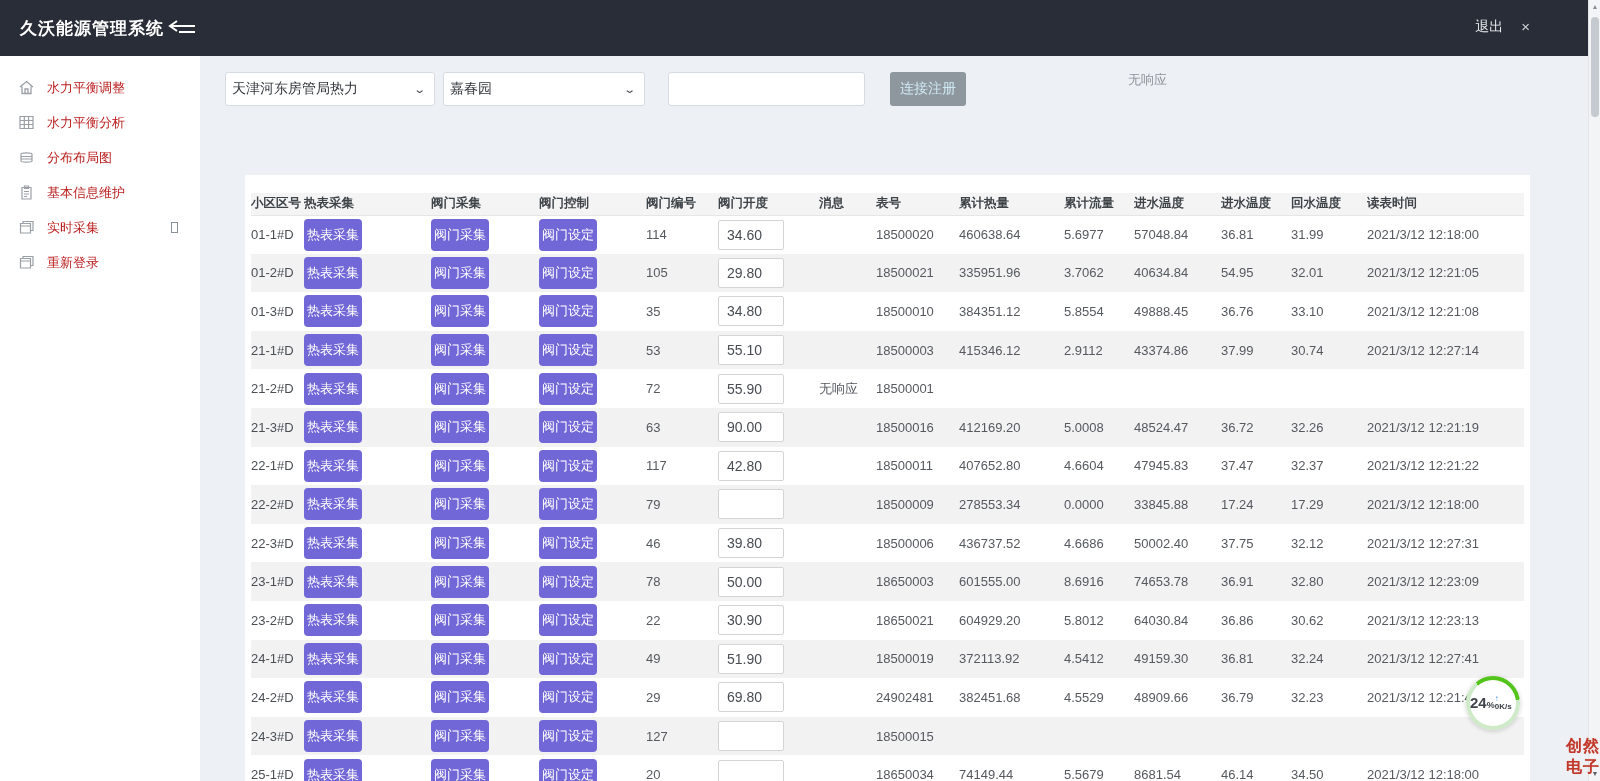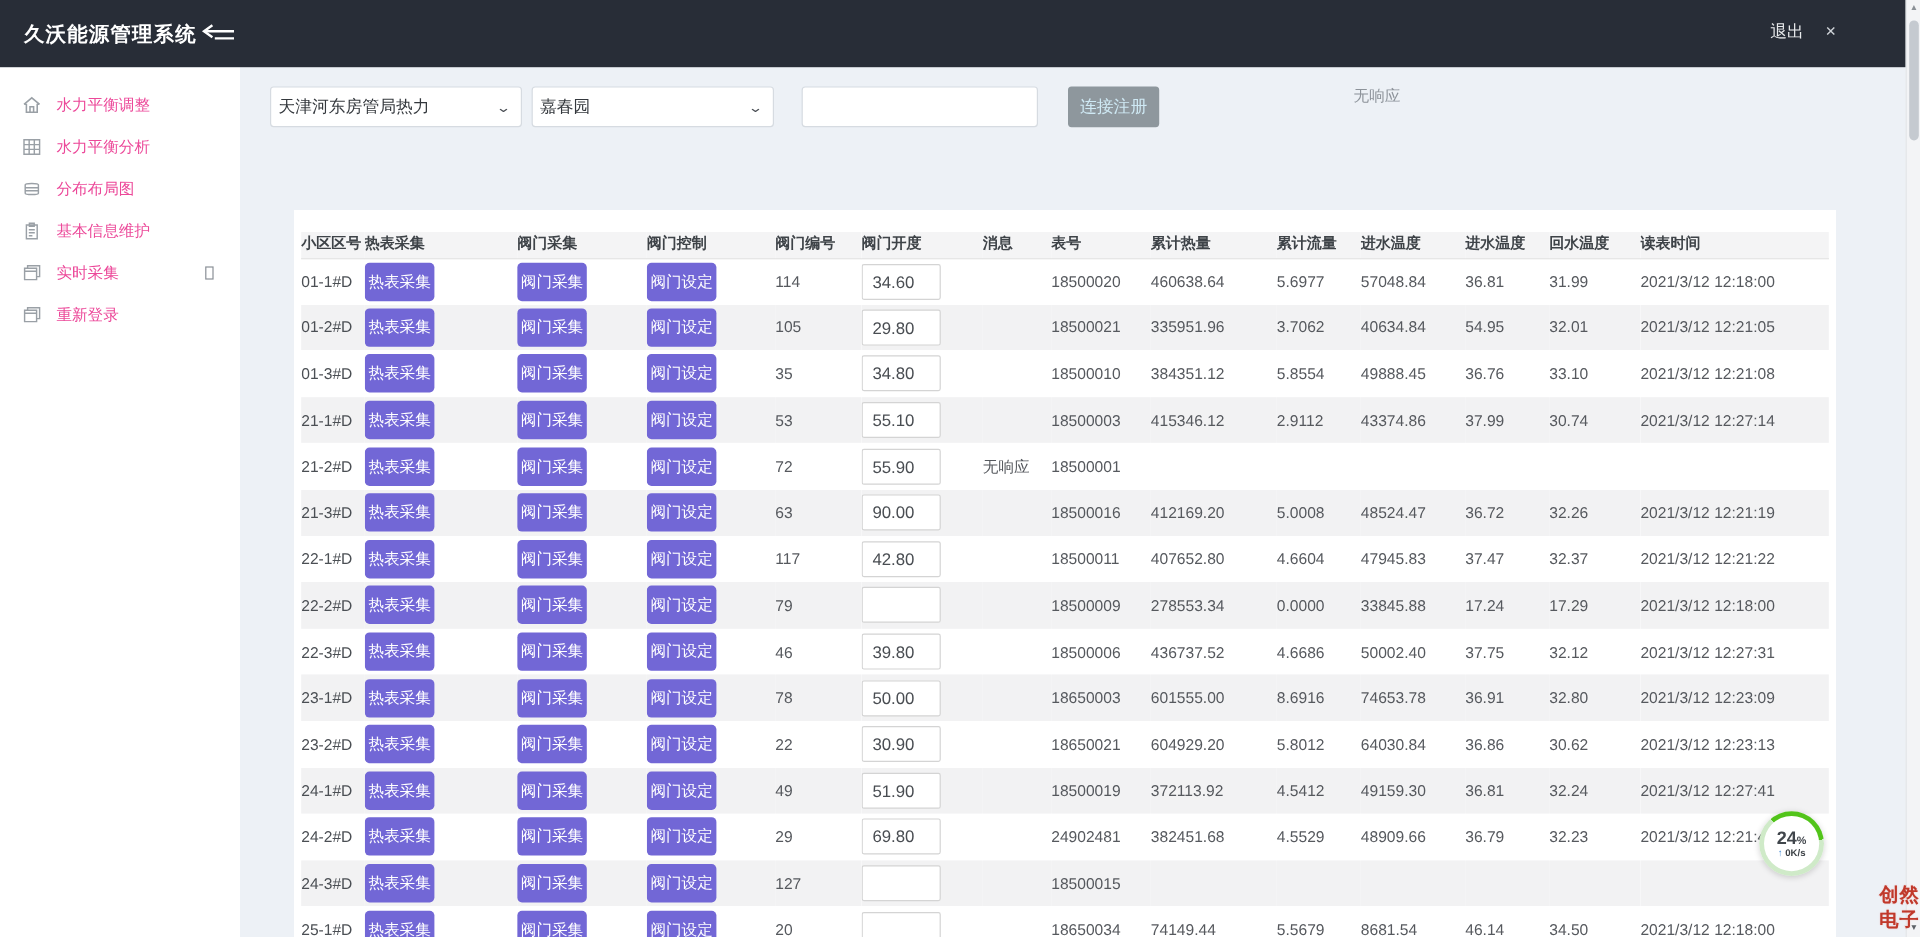--- a/index.html
+++ b/index.html
@@ -9,21 +9,21 @@
   
   .header { position:absolute; left:0; top:0; width:1600px; height:56px; background:#282d37; z-index:10; }
   .app-title { position:absolute; left:20px; top:17px; color:#ffffff; font-size:17px; font-weight:bold; letter-spacing:1px; }
   .hamburger { position:absolute; left:168px; top:20px; width:30px; height:16px; cursor:pointer; }
   .header-right { position:absolute; right:70px; top:18px; display:flex; align-items:flex-start; gap:18px; }
   .logout { color:#e8eaec; font-size:14px; cursor:pointer; }
   .close-x { color:#cfd3d8; font-size:15px; cursor:pointer; }
 
   
   .sidebar { position:absolute; left:0; top:56px; width:200px; height:725px; background:#ffffff; padding-top:14px; z-index:5; }
-  .side-item { display:flex; align-items:center; height:35px; padding:0 22px 0 18px; color:#ec4899; font-size:13px; cursor:pointer; }
+  .side-item { display:flex; align-items:center; height:35px; padding:0 22px 0 18px; color:#b91c1c; font-size:13px; cursor:pointer; }
   .side-item .icon { width:17px; height:17px; margin-right:12px; flex:none; }
   .side-item .lbl { flex:1; }
   .expand-square { width:7px; height:11px; border:1px solid #8a9097; flex:none; }
 
   
   .sel { position:absolute; top:72px; height:34px; background:#fff; border:1px solid #d6dbe1; border-radius:3px; display:flex; align-items:center; justify-content:space-between; padding:0 10px 0 6px; font-size:14px; color:#34383d; cursor:pointer; }
   .sel-company { left:225px; width:210px; }
   .sel-community { left:443px; width:202px; }
   .chev { font-size:11px; color:#4a4f55; transform:scaleX(1.4); }
   .reg-input { position:absolute; left:668px; top:72px; width:197px; height:34px; border:1px solid #d6dbe1; border-radius:3px; background:#fff; font-size:14px; padding:0 10px; color:#34383d; font-family:inherit; }
@@ -43,21 +43,21 @@
   
   .scrollbar { position:absolute; right:0; top:0; width:12px; height:781px; background:#f3f4f6; border-left:1px solid #e3e5e8; z-index:40; }
   .sb-up { position:absolute; top:3px; left:0; width:12px; text-align:center; font-size:7px; color:#8a9096; }
   .sb-thumb { position:absolute; top:17px; left:2px; width:8px; height:100px; background:#c5cad0; border-radius:4px; }
   .sb-down { position:absolute; bottom:4px; left:0; width:12px; text-align:center; font-size:7px; color:#5c6167; }
 
   
   .progress-badge { position:absolute; left:1466px; top:676px; width:54px; height:54px; border-radius:50%;
     background:conic-gradient(from -40deg, #52c41a 0 34%, #cfeac8 34% 100%);
     box-shadow:0 1px 5px rgba(0,0,0,.18); display:flex; align-items:center; justify-content:center; z-index:60; }
-  .progress-inner { width:46px; height:46px; background:#ffffff; border-radius:50%; display:flex; flex-direction:column; align-items:center; justify-content:center; line-height:1.05; }
+  .progress-inner { width:46px; height:46px; background:#ffffff; border-radius:50%; display:flex; flex-direction:row; align-items:center; justify-content:center; line-height:1.05; }
   .pct-row { font-size:15px; font-weight:bold; color:#41464c; }
   .pct-unit { font-size:9px; font-weight:bold; }
   .spd-row { font-size:8px; font-weight:bold; color:#3c4146; }
   .spd-arrow { color:#4a90d9; }
   .watermark { position:absolute; left:1566px; top:736px; font-size:16px; font-weight:bold; color:#c0392b; letter-spacing:1px; z-index:55; text-shadow:0 0 1px rgba(230,120,110,.6); }
 </style>
 </head>
 <body>
 
 <div class="header">

